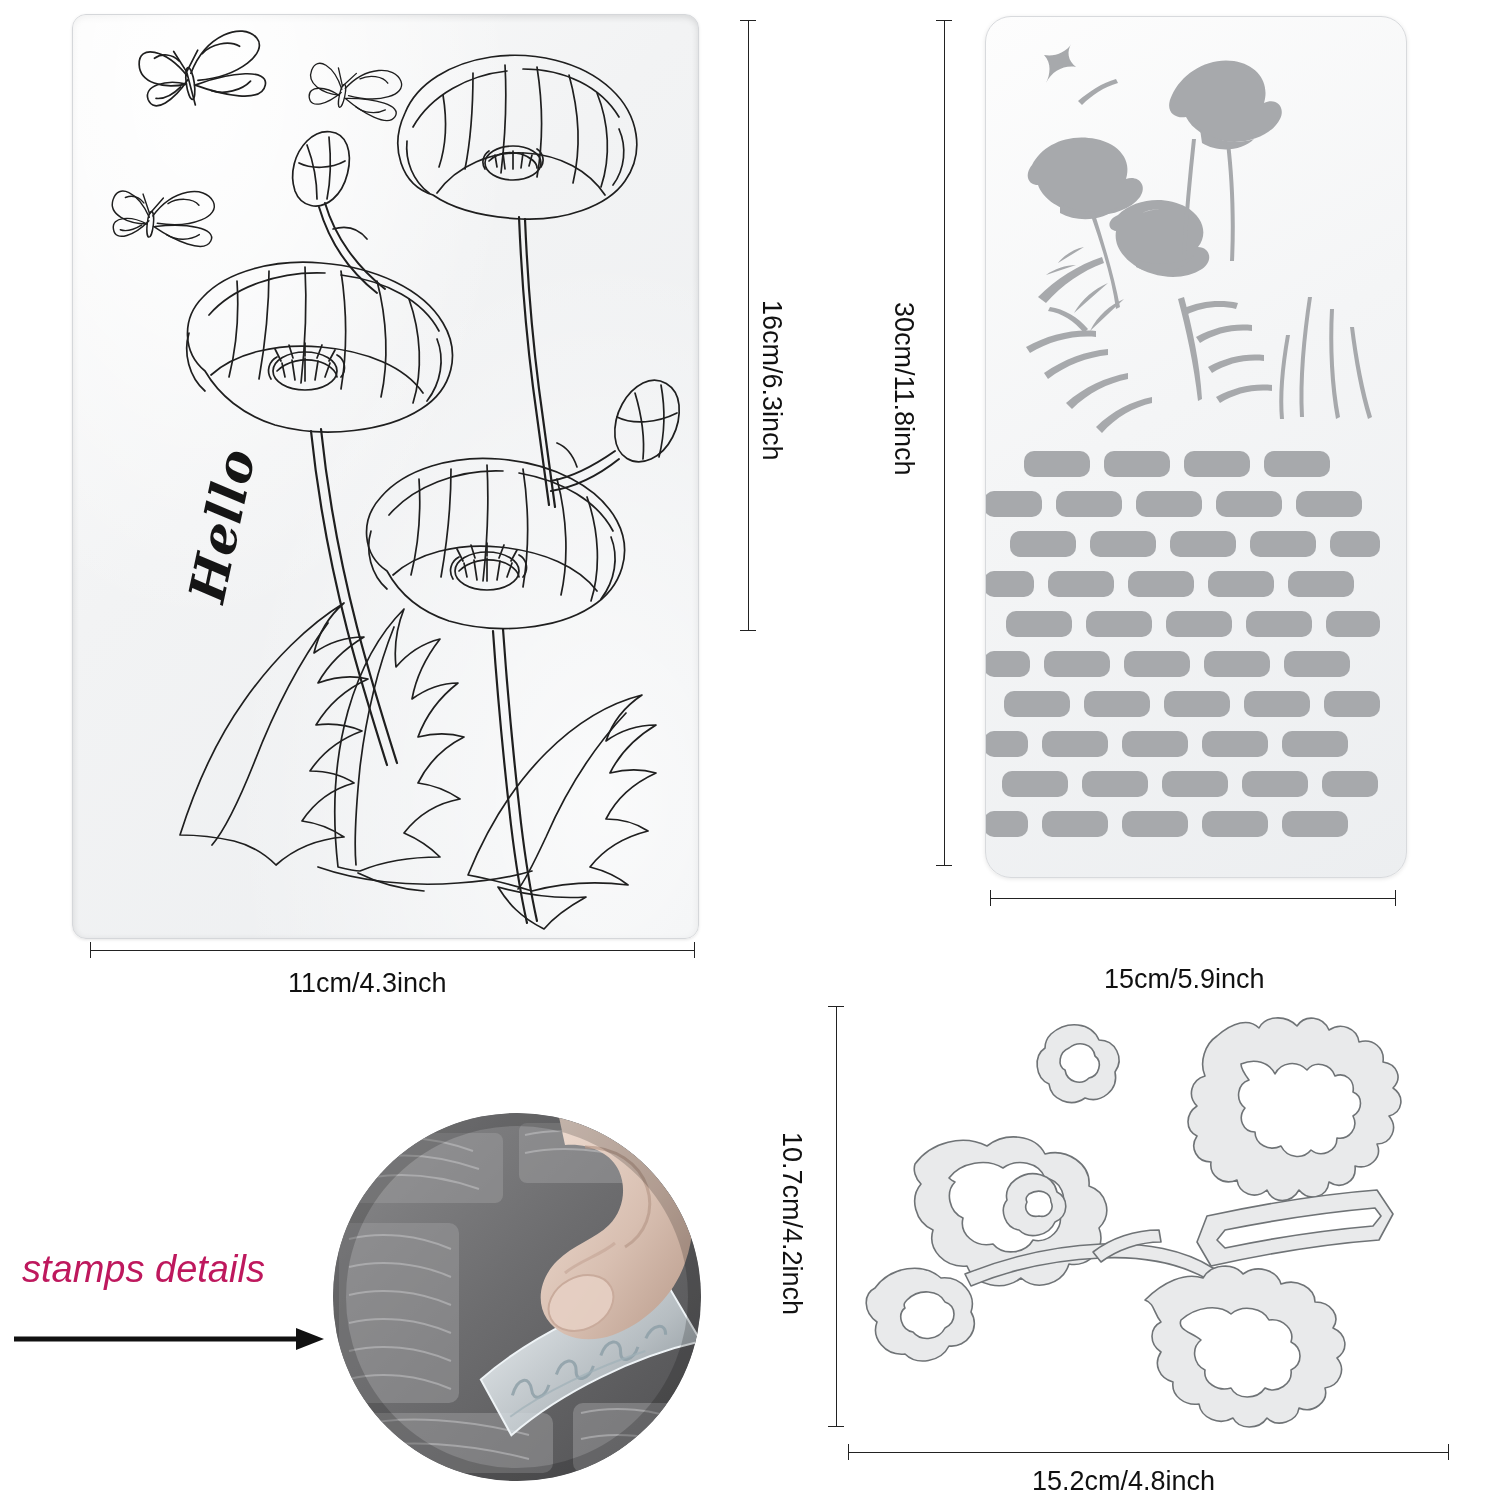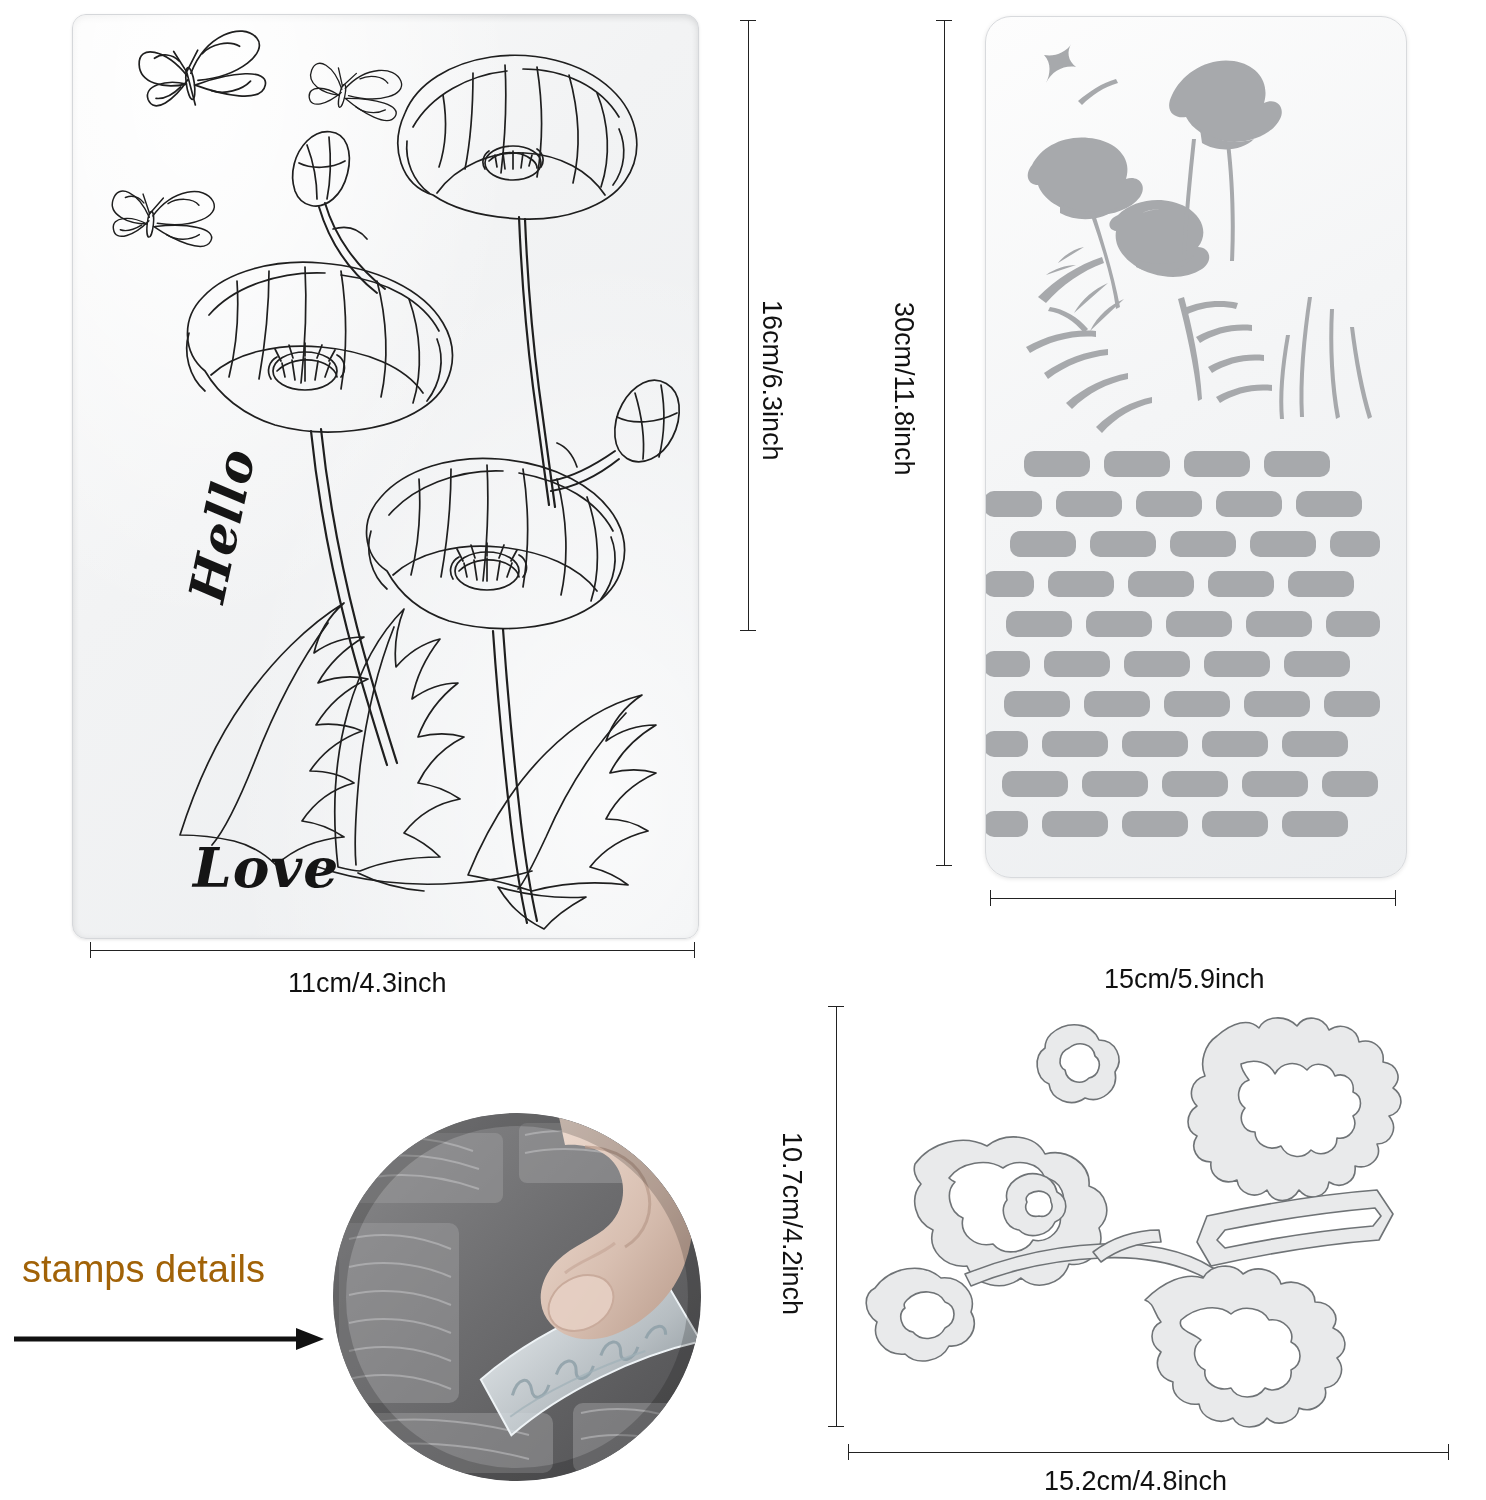--- a/index.html
+++ b/index.html
@@ -131,22 +131,23 @@
     border-radius: 50%;
     overflow: hidden;
     background: #6e6e70;
   }
   #details-photo .photo-inner { position: absolute; inset: 0; }
   #details-label {
     position: absolute;
     left: 22px;
     top: 1248px;
     font-size: 38px;
-    color: #a16207;
+    color: #be185d;
     white-space: nowrap;
+    font-style: italic;
   }
   #details-arrow {
     position: absolute;
     left: 14px;
     top: 1326px;
     width: 310px;
     height: 26px;
   }
 </style>
 </head>
@@ -280,21 +281,20 @@
 
         <path d="M330 372 C358 380, 388 384, 418 382 C400 392, 386 402, 376 414 C352 402, 340 388, 330 372 Z"></path>
 
         <path d="M150 352 C190 366, 240 372, 290 368 C320 366, 344 362, 364 356"></path>
         <path d="M190 358 C210 368, 232 374, 256 376"></path>
       </g>
     </g>
   </svg>
 
   <div class="script-word" id="word-hello">Hello</div>
-  <div class="script-word" id="word-love">Love</div>
 </div>
 
 <div class="tick-v" style="left:748px; top:20px; height:610px;"></div>
 <div class="cap-h" style="left:740px; top:20px;"></div>
 <div class="cap-h" style="left:740px; top:630px;"></div>
 <div class="dim-label vertical" style="left:756px; top:300px;">16cm/6.3inch</div>
 
 <div class="tick-h" style="left:90px; top:950px; width:604px;"></div>
 <div class="cap-v" style="left:90px; top:942px;"></div>
 <div class="cap-v" style="left:694px; top:942px;"></div>
@@ -445,21 +445,21 @@
 </div>
 
 <div class="tick-v" style="left:836px; top:1006px; height:420px;"></div>
 <div class="cap-h" style="left:828px; top:1006px;"></div>
 <div class="cap-h" style="left:828px; top:1426px;"></div>
 <div class="dim-label vertical" style="left:776px; top:1132px;">10.7cm/4.2inch</div>
 
 <div class="tick-h" style="left:848px; top:1452px; width:600px;"></div>
 <div class="cap-v" style="left:848px; top:1444px;"></div>
 <div class="cap-v" style="left:1448px; top:1444px;"></div>
-<div class="dim-label" style="left:1032px; top:1466px;margin-left:12px;">15.2cm/4.8inch</div>
+<div class="dim-label" style="left:1032px; top:1466px;">15.2cm/4.8inch</div>
 
 <div id="details-label">stamps details</div>
 
 <svg id="details-arrow" viewBox="0 0 310 26">
   <line x1="0" y1="13" x2="282" y2="13" stroke="#111" stroke-width="5"></line>
   <polygon points="282,2 310,13 282,24" fill="#111"></polygon>
 </svg>
 
 <div id="details-photo">
   <svg class="photo-inner" width="368" height="368" viewBox="0 0 368 368">

